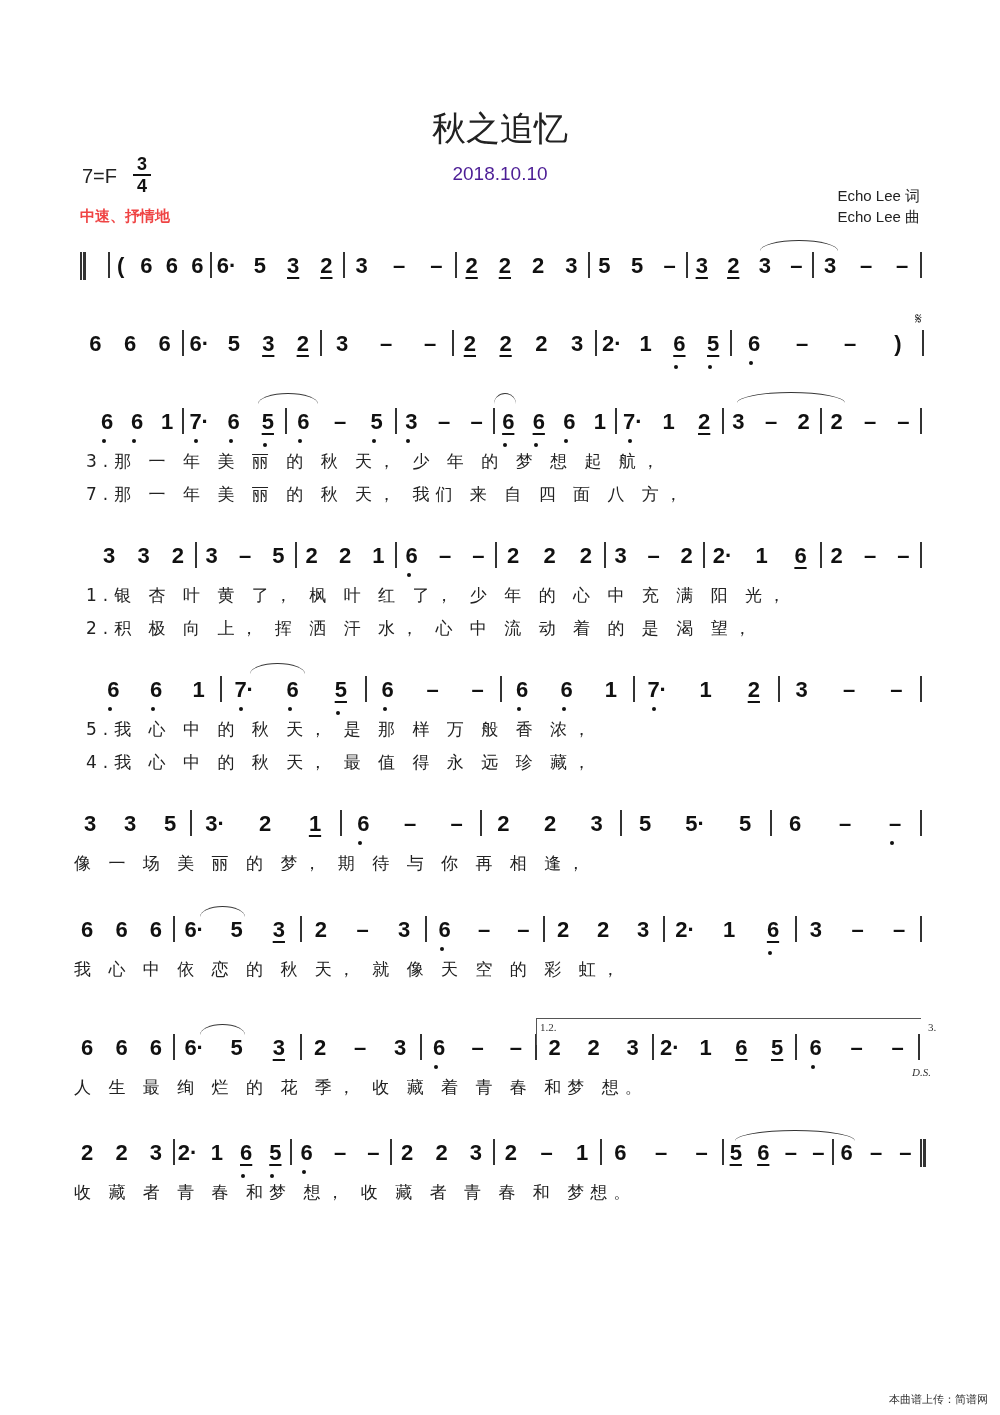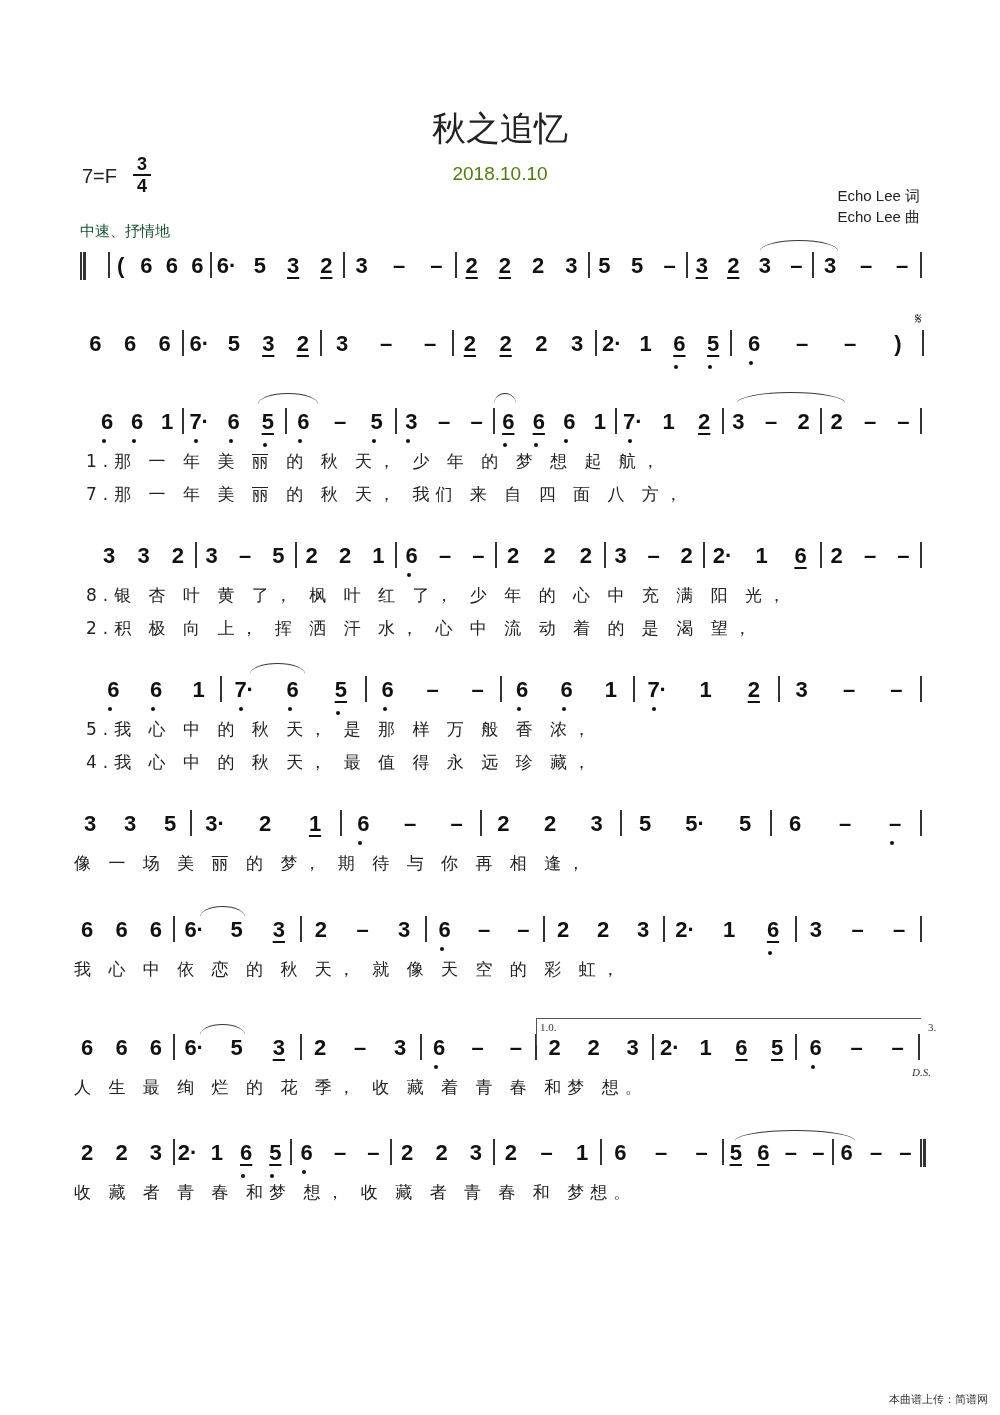--- a/index.html
+++ b/index.html
@@ -1,22 +1,22 @@
 <!DOCTYPE html>
 <html><head>
 <meta charset="utf-8">
 <style>
   html, body { margin:0; padding:0; background:#ffffff; }
   body { width:1000px; height:1415px; position:relative; overflow:hidden; font-family:"DejaVu Sans", sans-serif; color:#111; }
   .title { position:absolute; left:0; width:1000px; top:106px; text-align:center; font-size:34px; color:#222; }
-  .date { position:absolute; left:0; width:1000px; top:163px; text-align:center; font-size:19px; color:#4d7c0f; font-family:"Liberation Sans", sans-serif; }
+  .date { position:absolute; left:0; width:1000px; top:163px; text-align:center; font-size:19px; color:#4c1d95; font-family:"Liberation Sans", sans-serif; }
   .key { position:absolute; left:82px; top:165px; font-size:20px; color:#222; font-family:"Liberation Sans", sans-serif; }
   .timesig { position:absolute; left:133px; top:154px; width:18px; text-align:center; font-weight:bold; font-size:18px; line-height:20px; font-family:"Liberation Sans", sans-serif; }
   .timesig .num { border-bottom:2px solid #111; display:block; }
-  .tempo { position:absolute; left:80px; top:222px; font-size:15px; color:#14532d; }
+  .tempo { position:absolute; left:80px; top:207px; font-size:15px; color:#ef4444;font-weight:bold; }
   .credit { position:absolute; right:80px; font-size:15px; color:#222; text-align:right; font-family:"Liberation Sans", sans-serif; }
   .tok { position:absolute; font-family:"Liberation Sans", sans-serif; font-weight:bold; font-size:22px; line-height:24px; text-align:center; transform:translateX(-50%); }
   .tok.dash { font-weight:bold; }
   .tok.ul { text-decoration:underline; text-decoration-thickness:2px; text-underline-offset:4px; }
   .dotb { position:absolute; width:4px; height:4px; border-radius:50%; background:#111; transform:translateX(-50%); }
   .bar { position:absolute; width:2px; height:26px; background:#333; }
   .dbar { position:absolute; width:6px; height:28px; border-left:2px solid #333; border-right:3px solid #333; box-sizing:border-box; }
   .slur { position:absolute; border-top:1.6px solid #333; border-radius:50% 50% 0 0 / 100% 100% 0 0; height:10px; }
   .lyr { position:absolute; font-size:17px; color:#222; white-space:nowrap; }
   .small { position:absolute; font-size:11px; color:#333; font-family:"Liberation Serif", serif; }
@@ -143,21 +143,21 @@
       <span class="tok" style="left: 632.833px; top: 410px;">7·</span>
       <div class="dotb" style="left: 629.833px; top: 439px;"></div>
       <span class="tok" style="left: 668.5px; top: 410px;">1</span>
       <span class="tok ul" style="left: 704.167px; top: 410px;">2</span>
       <span class="tok" style="left: 738.333px; top: 410px;">3</span>
       <span class="tok dash" style="left: 771px; top: 410px;">–</span>
       <span class="tok" style="left: 803.667px; top: 410px;">2</span>
       <span class="tok" style="left: 836.667px; top: 410px;">2</span>
       <span class="tok dash" style="left: 870px; top: 410px;">–</span>
       <span class="tok dash" style="left: 903.333px; top: 410px;">–</span>
-      <div class="lyr" style="left: 86px; top: 450px; letter-spacing: 6px;">1.那 一 年 美 丽 的 秋 天， 少 年 的 梦 想 起 航，</div>
+      <div class="lyr" style="left: 86px; top: 450px; letter-spacing: 6px;">3.那 一 年 美 丽 的 秋 天， 少 年 的 梦 想 起 航，</div>
       <div class="lyr" style="left: 86px; top: 483px; letter-spacing: 6px;">7.那 一 年 美 丽 的 秋 天， 我们 来 自 四 面 八 方，</div>
       <div class="bar" style="left: 195px; top: 542px;"></div>
       <div class="bar" style="left: 295px; top: 542px;"></div>
       <div class="bar" style="left: 395px; top: 542px;"></div>
       <div class="bar" style="left: 495px; top: 542px;"></div>
       <div class="bar" style="left: 604px; top: 542px;"></div>
       <div class="bar" style="left: 703px; top: 542px;"></div>
       <div class="bar" style="left: 820px; top: 542px;"></div>
       <div class="bar" style="left: 920px; top: 542px;"></div>
       <span class="tok" style="left: 109.167px; top: 544px;">3</span>
@@ -178,21 +178,21 @@
       <span class="tok" style="left: 585.833px; top: 544px;">2</span>
       <span class="tok" style="left: 620.5px; top: 544px;">3</span>
       <span class="tok dash" style="left: 653.5px; top: 544px;">–</span>
       <span class="tok" style="left: 686.5px; top: 544px;">2</span>
       <span class="tok" style="left: 722.5px; top: 544px;">2·</span>
       <span class="tok" style="left: 761.5px; top: 544px;">1</span>
       <span class="tok ul" style="left: 800.5px; top: 544px;">6</span>
       <span class="tok" style="left: 836.667px; top: 544px;">2</span>
       <span class="tok dash" style="left: 870px; top: 544px;">–</span>
       <span class="tok dash" style="left: 903.333px; top: 544px;">–</span>
-      <div class="lyr" style="left: 86px; top: 584px; letter-spacing: 6px;">8.银 杏 叶 黄 了， 枫 叶 红 了， 少 年 的 心 中 充 满 阳 光，</div>
+      <div class="lyr" style="left: 86px; top: 584px; letter-spacing: 6px;">1.银 杏 叶 黄 了， 枫 叶 红 了， 少 年 的 心 中 充 满 阳 光，</div>
       <div class="lyr" style="left: 86px; top: 617px; letter-spacing: 6px;">2.积 极 向 上， 挥 洒 汗 水， 心 中 流 动 着 的 是 渴 望，</div>
       <div class="bar" style="left: 220px; top: 676px;"></div>
       <div class="bar" style="left: 365px; top: 676px;"></div>
       <div class="bar" style="left: 500px; top: 676px;"></div>
       <div class="bar" style="left: 633px; top: 676px;"></div>
       <div class="bar" style="left: 778px; top: 676px;"></div>
       <div class="bar" style="left: 920px; top: 676px;"></div>
       <span class="tok" style="left: 113.333px; top: 678px;">6</span>
       <div class="dotb" style="left: 110.333px; top: 707px;"></div>
       <span class="tok" style="left: 156px; top: 678px;">6</span>
@@ -306,21 +306,21 @@
       <span class="tok" style="left: 669.875px; top: 1036px;">2·</span>
       <span class="tok" style="left: 705.625px; top: 1036px;">1</span>
       <span class="tok ul" style="left: 741.375px; top: 1036px;">6</span>
       <span class="tok ul" style="left: 777.125px; top: 1036px;">5</span>
       <span class="tok" style="left: 815.5px; top: 1036px;">6</span>
       <div class="dotb" style="left: 812.5px; top: 1065px;"></div>
       <span class="tok dash" style="left: 856.5px; top: 1036px;">–</span>
       <span class="tok dash" style="left: 897.5px; top: 1036px;">–</span>
       <div class="lyr" style="left: 74px; top: 1076px; letter-spacing: 6px;">人 生 最 绚 烂 的 花 季， 收 藏 着 青 春 和梦 想。</div>
       <div class="volta" style="left: 536px; top: 1018px; width: 384px;"></div>
-      <div class="small" style="left: 540px; top: 1021px;">1.0.</div>
+      <div class="small" style="left: 540px; top: 1021px;">1.2.</div>
       <div class="small" style="left: 928px; top: 1021px;">3.</div>
       <div class="small" style="left: 912px; top: 1066px; font-style: italic;">D.S.</div>
       <div class="bar" style="left: 173px; top: 1139px;"></div>
       <div class="bar" style="left: 290px; top: 1139px;"></div>
       <div class="bar" style="left: 390px; top: 1139px;"></div>
       <div class="bar" style="left: 493px; top: 1139px;"></div>
       <div class="bar" style="left: 600px; top: 1139px;"></div>
       <div class="bar" style="left: 722px; top: 1139px;"></div>
       <div class="bar" style="left: 832px; top: 1139px;"></div>
       <div class="dbar" style="left: 920px; top: 1139px;"></div>

